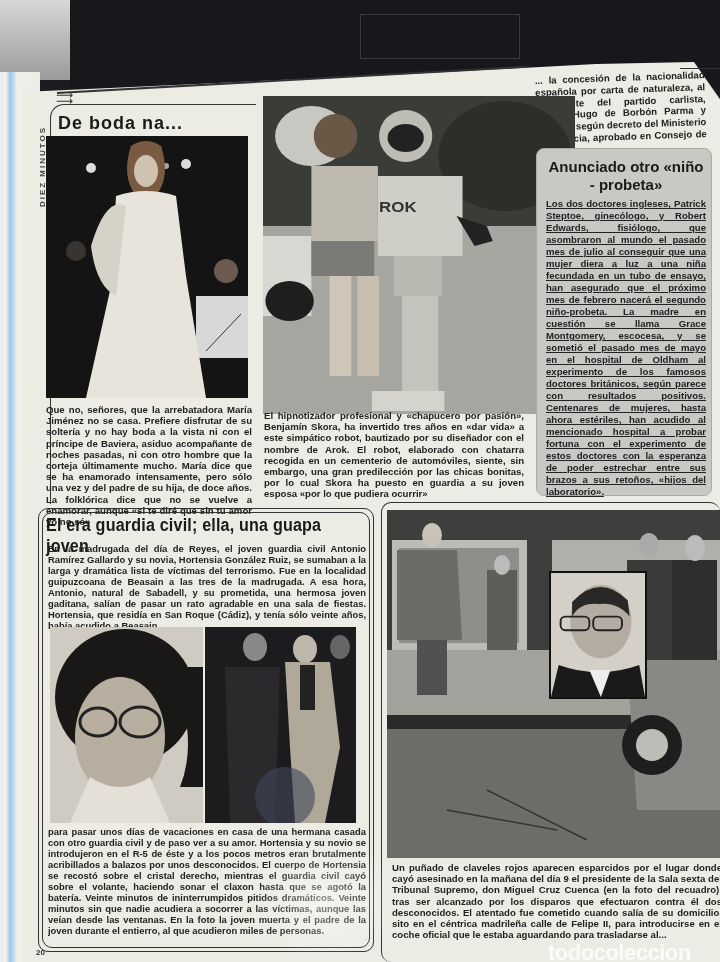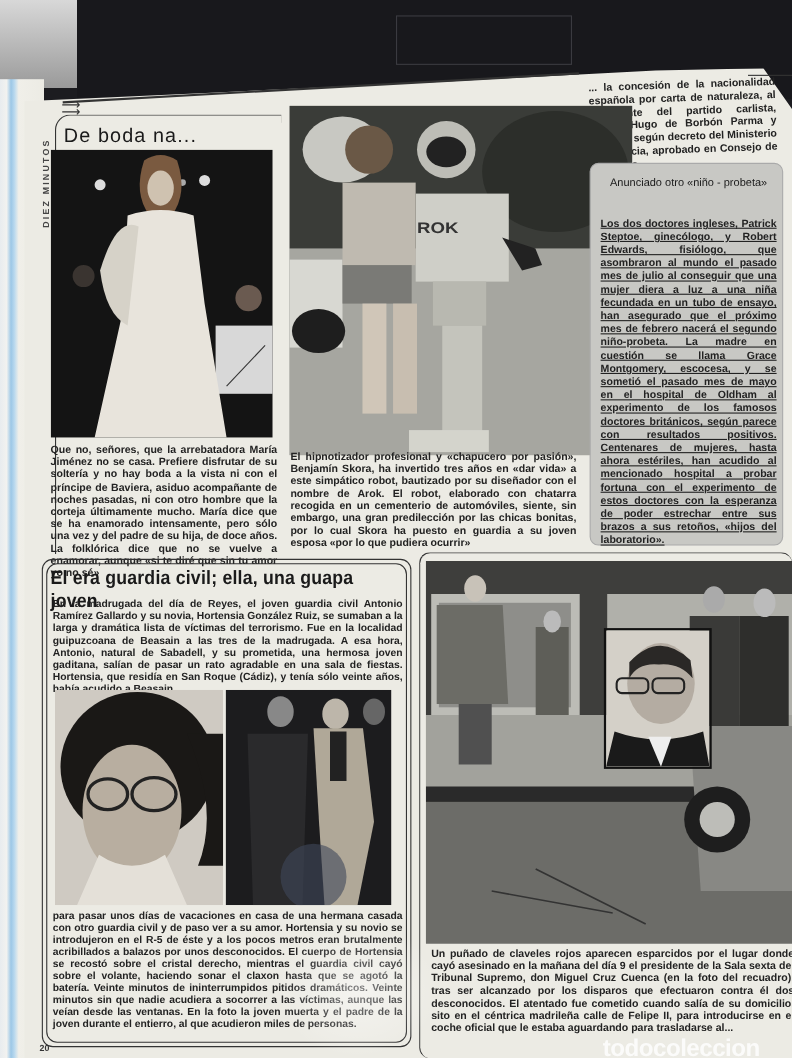--- a/index.html
+++ b/index.html
@@ -18,29 +18,29 @@
 
   .rule-top { position: absolute; left: 57px; top: 92px; width: 470px; height: 2px; background: #333; transform: rotate(-3.2deg); transform-origin: left; }
   .rule-right { position: absolute; left: 680px; top: 68px; width: 40px; height: 1px; background: #333; }
   .arrow-mark { position: absolute; left: 56px; top: 92px; font-size: 12px; color: #333; letter-spacing: -3px; line-height: 6px; }
 
   .vertical-label { position: absolute; left: 30px; top: 110px; width: 14px; height: 120px; }
   .vertical-label span { position: absolute; left: -48px; top: 52px; width: 120px; transform: rotate(-90deg); font-size: 8px; letter-spacing: 2px; color: #444; font-weight: bold; text-align: center; }
 
   .story-frame { position: absolute; border: 1.2px solid #333; border-radius: 10px; }
 
-  h1.headline-boda { position: absolute; left: 58px; top: 113px; font-size: 18px; font-weight: normal; letter-spacing: 1px; color: #1a1a1a; }
+  h1.headline-boda { position: absolute; left: 58px; top: 113px; font-size: 18px; font-weight: bold; letter-spacing: 1px; color: #1a1a1a; }
 
   .photo { position: absolute; overflow: hidden; }
   .photo svg { width: 100%; height: 100%; display: block; }
 
   .caption { position: absolute; font-size: 9.6px; line-height: 11.2px; color: #222; font-weight: bold; text-align: justify; }
 
   .sidebar-box { position: absolute; left: 536px; top: 148px; width: 176px; height: 348px; background: #c8c8c4; border-radius: 8px; border: 1px solid #aaa; }
-  .sidebar-title { position: absolute; left: 546px; top: 158px; width: 160px; font-size: 10px; font-weight: normal; line-height: 18px; color: #1a1a1a; text-align: center; }
+  .sidebar-title { position: absolute; left: 546px; top: 158px; width: 160px; font-size: 15px; font-weight: bold; line-height: 18px; color: #1a1a1a; text-align: center; }
   .sidebar-body { position: absolute; left: 546px; top: 198px; width: 160px; font-size: 9.6px; line-height: 12px; color: #222; font-weight: bold; text-align: justify; text-decoration: underline; }
 
   .top-right-text { position: absolute; left: 536px; top: 72px; width: 170px; font-size: 9.6px; line-height: 11.8px; font-weight: bold; color: #222; transform: rotate(-2deg); text-align: justify; }
 
   h2.headline-guardia { position: absolute; left: 46px; top: 515px; width: 330px; font-size: 17.5px; font-weight: bold; color: #1a1a1a; letter-spacing: 0.2px; font-family: "Liberation Sans Narrow","Liberation Sans", sans-serif; transform: scaleX(0.92); transform-origin: left; }
 
   .page-number { position: absolute; left: 36px; top: 948px; font-size: 8px; color: #333; font-weight: bold; text-align: center; }
 
   .watermark { position: absolute; left: 548px; top: 940px; font-size: 22px; font-weight: bold; color: rgba(255,255,255,0.8); letter-spacing: -0.5px; }
 

